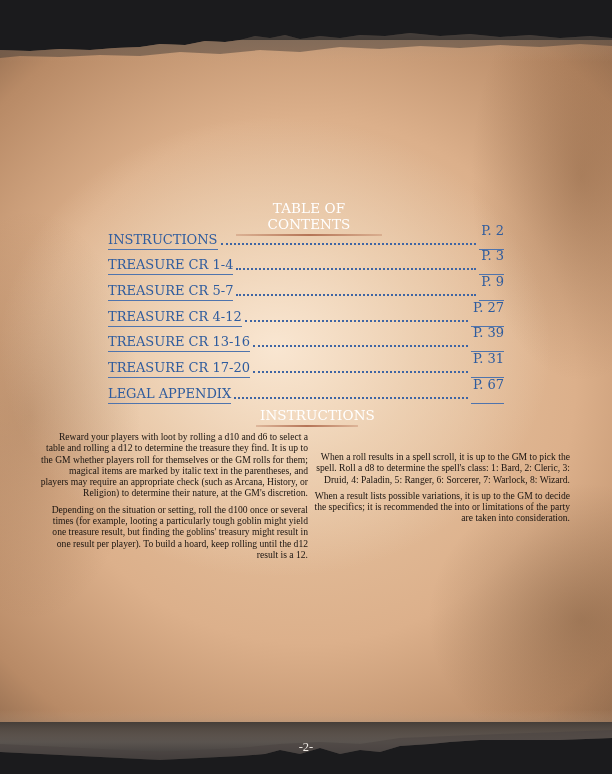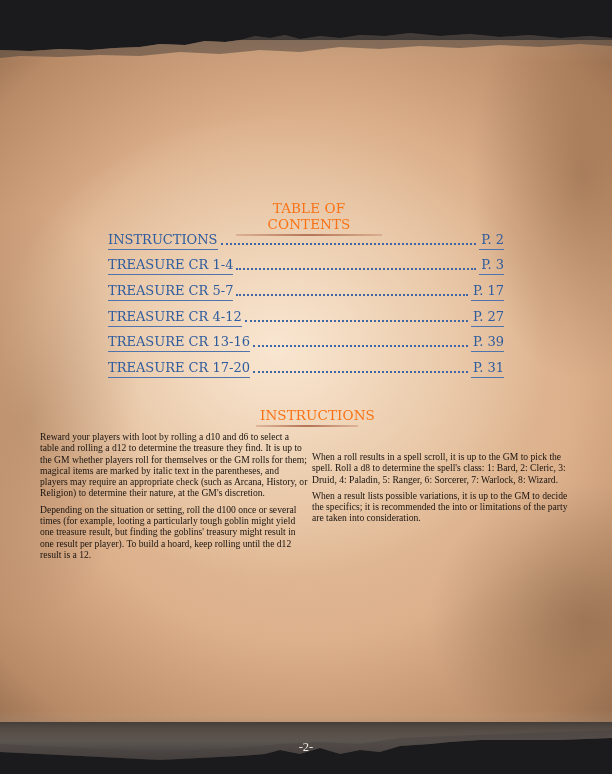--- a/index.html
+++ b/index.html
@@ -60,21 +60,21 @@
     .content {
       position: absolute;
       left: 0;
       top: 0;
       width: 612px;
       height: 774px;
     }
     .section-title {
       position: absolute;
       text-align: center;
-      color: #f97316;
+      color: #ffffff;
       font-family: "DejaVu Serif", "Liberation Serif", serif;
       font-size: 13.5px;
       letter-spacing: 0.1px;
       font-weight: normal;
     }
     .section-title .title-text {
       display: inline-block;
       padding: 0 4px 1px 4px;
     }
     .section-title .rule {
@@ -113,31 +113,31 @@
     }
     .toc-row .toc-dots {
       flex: 1;
       margin: 0 3px 5px 3px;
       border-bottom: 2px dotted #3e65a4;
       height: 1px;
     }
     .toc-row .toc-page {
       white-space: nowrap;
       border-bottom: 1.4px solid #4f74ad;
-      padding-bottom: 1px;
+      padding-bottom: 10px;
       line-height: 16px;
       padding-left: 2px;
     }
     .col {
       position: absolute;
       color: #1a1410;
       font-family: "Liberation Serif", "DejaVu Serif", serif;
       font-size: 9.6px;
       line-height: 11.3px;
-      text-align: left;
+      text-align: right;
     }
     .col p {
       margin: 0 0 5px 0;
     }
     .col-left { left: 40px; top: 431px; width: 268px; }
     .col-right { left: 312px; top: 451px; width: 258px; }
 
     .page-number {
       position: absolute;
       left: 0;
@@ -198,36 +198,41 @@
         <span class="toc-page">P. 2</span>
       </li>
       <li class="toc-row">
         <span class="toc-label">TREASURE CR 1-4</span>
         <span class="toc-dots"></span>
         <span class="toc-page">P. 3</span>
       </li>
       <li class="toc-row">
         <span class="toc-label">TREASURE CR 5-7</span>
         <span class="toc-dots"></span>
-        <span class="toc-page">P. 17</span>
+        <span class="toc-page">P. 9</span>
       </li>
       <li class="toc-row">
         <span class="toc-label">TREASURE CR 4-12</span>
         <span class="toc-dots"></span>
         <span class="toc-page">P. 27</span>
       </li>
       <li class="toc-row">
         <span class="toc-label">TREASURE CR 13-16</span>
         <span class="toc-dots"></span>
         <span class="toc-page">P. 39</span>
       </li>
       <li class="toc-row">
         <span class="toc-label">TREASURE CR 17-20</span>
         <span class="toc-dots"></span>
         <span class="toc-page">P. 31</span>
+      </li>
+      <li class="toc-row">
+        <span class="toc-label">LEGAL APPENDIX</span>
+        <span class="toc-dots"></span>
+        <span class="toc-page">P. 67</span>
       </li>
     </ul>
 
     <div class="section-title instr-title">
       <span class="title-text">INSTRUCTIONS</span>
       <span class="rule"></span>
     </div>
 
     <div class="col col-left">
       <p>Reward your players with loot by rolling a d10 and d6 to select a table and rolling a d12 to determine the treasure they find. It is up to the GM whether players roll for themselves or the GM rolls for them; magical items are marked by italic text in the parentheses, and players may require an appropriate check (such as Arcana, History, or Religion) to determine their nature, at the GM's discretion.</p>

